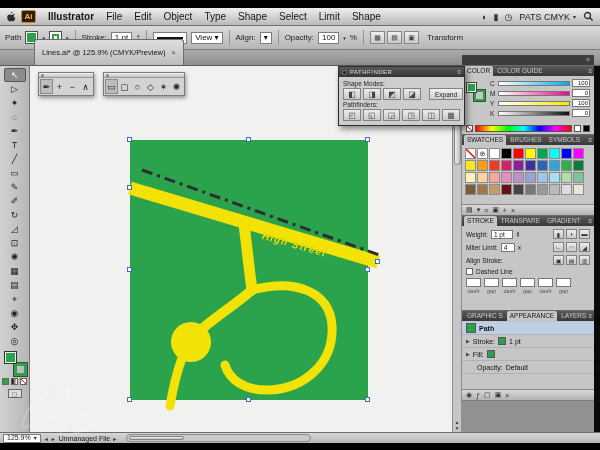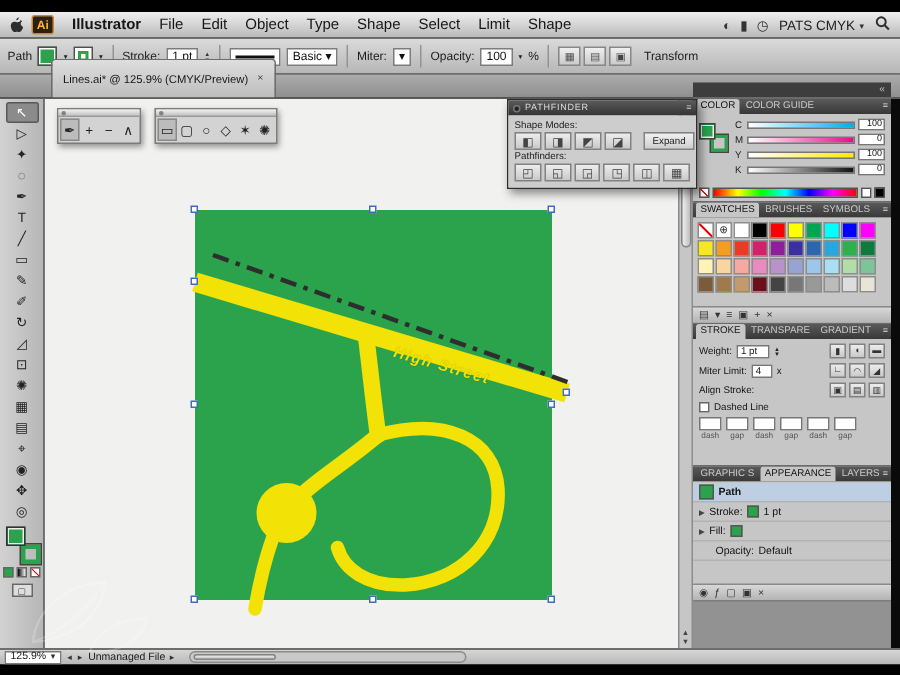--- a/index.html
+++ b/index.html
@@ -205,23 +205,23 @@
     <span class="cb-label">Stroke:</span>
     <span class="field">1 pt</span>
     <span class="stepper">
         <span>▲</span>
         <span>▼</span>
       </span>
     <span class="cb-sep"></span>
     <span class="brush-line">
         <i></i>
       </span>
-    <span class="field"><span>Basic</span>&nbsp;▾</span>
+    <span class="field"><span>View</span>&nbsp;▾</span>
     <span class="cb-sep"></span>
-    <span class="cb-label">Miter:</span>
+    <span class="cb-label">Align:</span>
     <span class="field">▾</span>
     <span class="cb-sep"></span>
     <span class="cb-label">Opacity:</span>
     <span class="field">100</span>
     <span class="mini-caret">▾</span>
     <span class="cb-label">%</span>
     <span class="cb-sep"></span>
     <div id="cb-icons">
         <span class="icon-btn">▦</span>
         <span class="icon-btn">▤</span>

